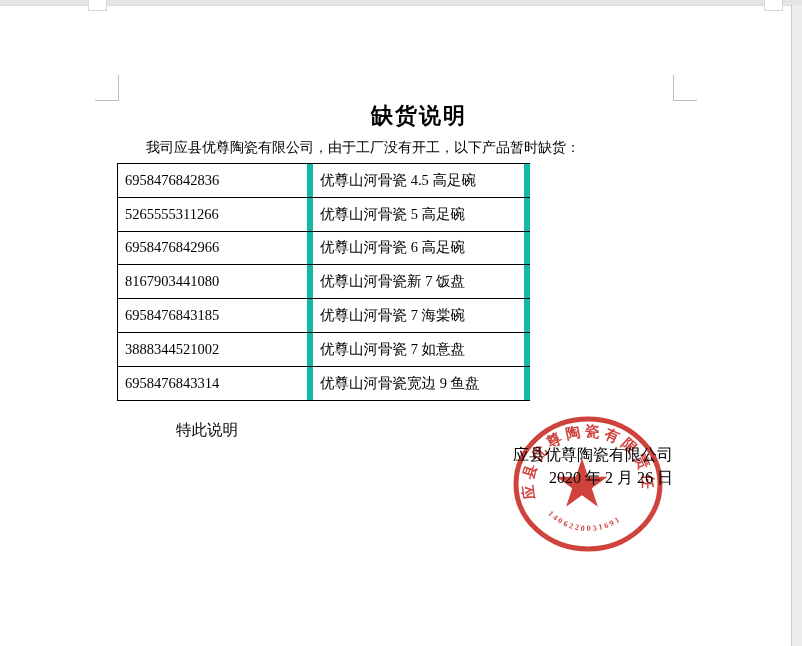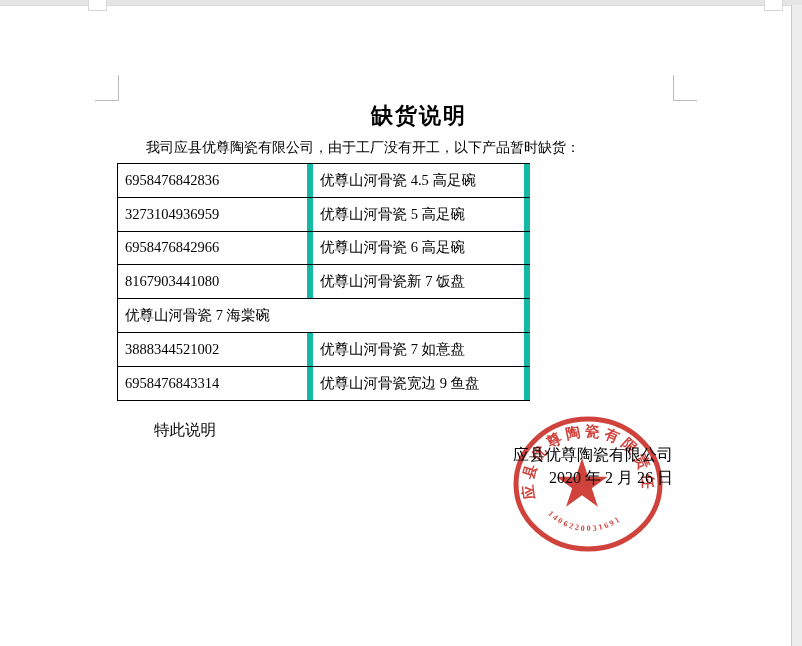--- a/index.html
+++ b/index.html
@@ -26,21 +26,21 @@
   .doc-intro{position:absolute;left:118px;top:139px;width:560px;font-size:14px;text-indent:2em;}
 
   .ptable{position:absolute;left:117px;top:163px;width:412px;
     border-top:1px solid #000;border-left:1px solid #000;}
   .trow{display:flex;height:33.8px;border-bottom:1px solid #000;box-sizing:border-box;}
   .cell{border-right:6px solid #14b8a6;display:flex;align-items:center;
     padding-left:7px;font-size:14.5px;box-sizing:border-box;}
   .c1{width:195px;}
   .c2{flex:1;}
 
-  .doc-closing{position:absolute;left:154px;top:420px;font-size:15.5px;}
+  .doc-closing{position:absolute;left:176px;top:420px;font-size:15.5px;}
 
   .signature{position:absolute;right:129px;top:443px;text-align:right;font-size:16px;line-height:23px;z-index:1;}
 
   .stamp{position:absolute;left:506px;top:404px;width:164px;height:160px;z-index:2;
     mix-blend-mode:multiply;opacity:0.93;}
   .stamp-ring{fill:none;stroke:#cd342e;stroke-width:5;}
   .stamp-text{fill:#cd342e;font-weight:bold;font-family:"Liberation Serif","DejaVu Serif",serif;}
   .ring-chars{font-size:14.5px;letter-spacing:4px;}
   .ring-num{font-size:8px;letter-spacing:2.2px;font-weight:bold;}
   .stamp-star{fill:#cd342e;}
@@ -62,32 +62,33 @@
 
   <div class="doc-intro">我司应县优尊陶瓷有限公司，由于工厂没有开工，以下产品暂时缺货：</div>
 
   <div class="ptable">
 
   <div class="trow">
       <div class="cell c1">6958476842836</div>
       <div class="cell c2">优尊山河骨瓷 4.5 高足碗</div>
     </div>
       <div class="trow">
-      <div class="cell c1">3273104936959</div>
+      <div class="cell c1">5265555311266</div>
       <div class="cell c2">优尊山河骨瓷 5 高足碗</div>
     </div>
       <div class="trow">
       <div class="cell c1">6958476842966</div>
       <div class="cell c2">优尊山河骨瓷 6 高足碗</div>
     </div>
       <div class="trow">
       <div class="cell c1">8167903441080</div>
       <div class="cell c2">优尊山河骨瓷新 7 饭盘</div>
     </div>
       <div class="trow">
+      <div class="cell c1">6958476843185</div>
       <div class="cell c2">优尊山河骨瓷 7 海棠碗</div>
     </div>
       <div class="trow">
       <div class="cell c1">3888344521002</div>
       <div class="cell c2">优尊山河骨瓷 7 如意盘</div>
     </div>
       <div class="trow">
       <div class="cell c1">6958476843314</div>
       <div class="cell c2">优尊山河骨瓷宽边 9 鱼盘</div>
     </div>

